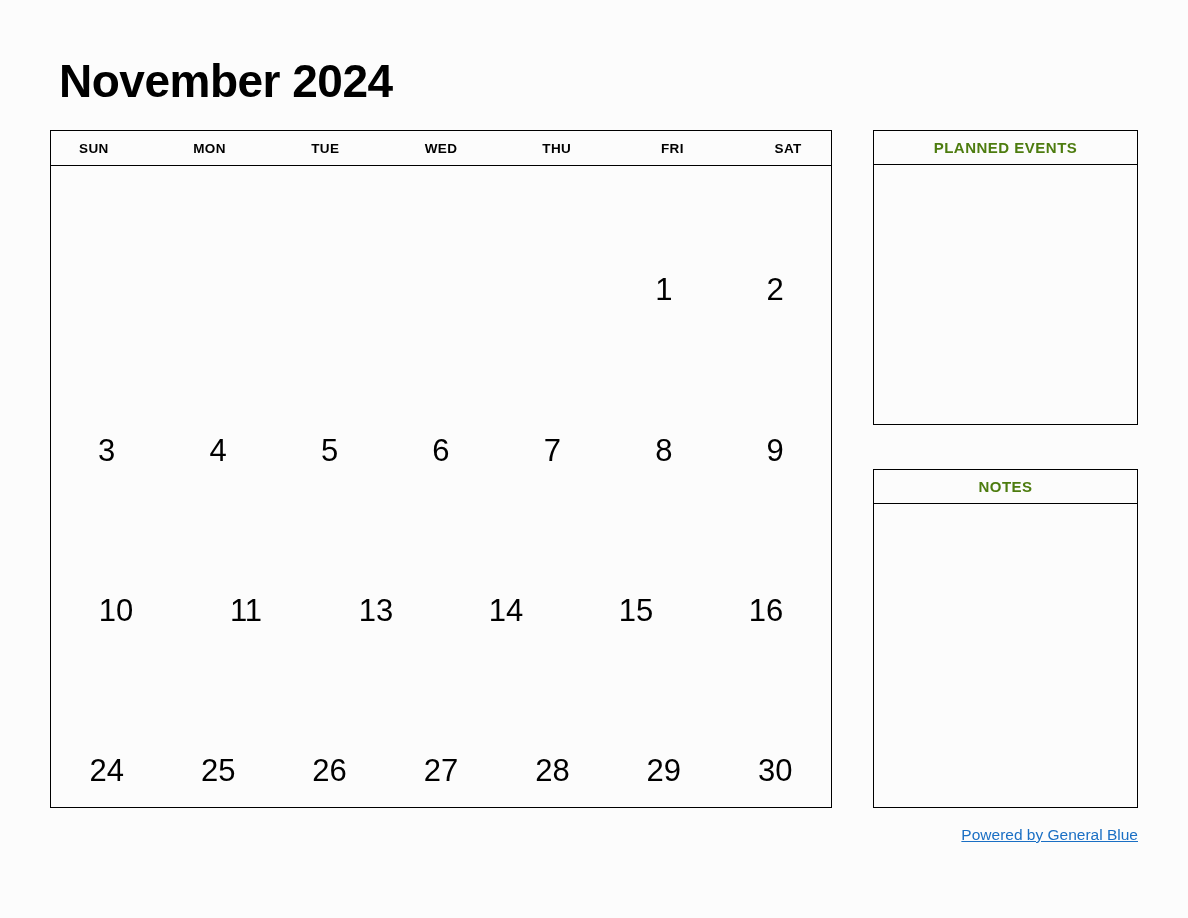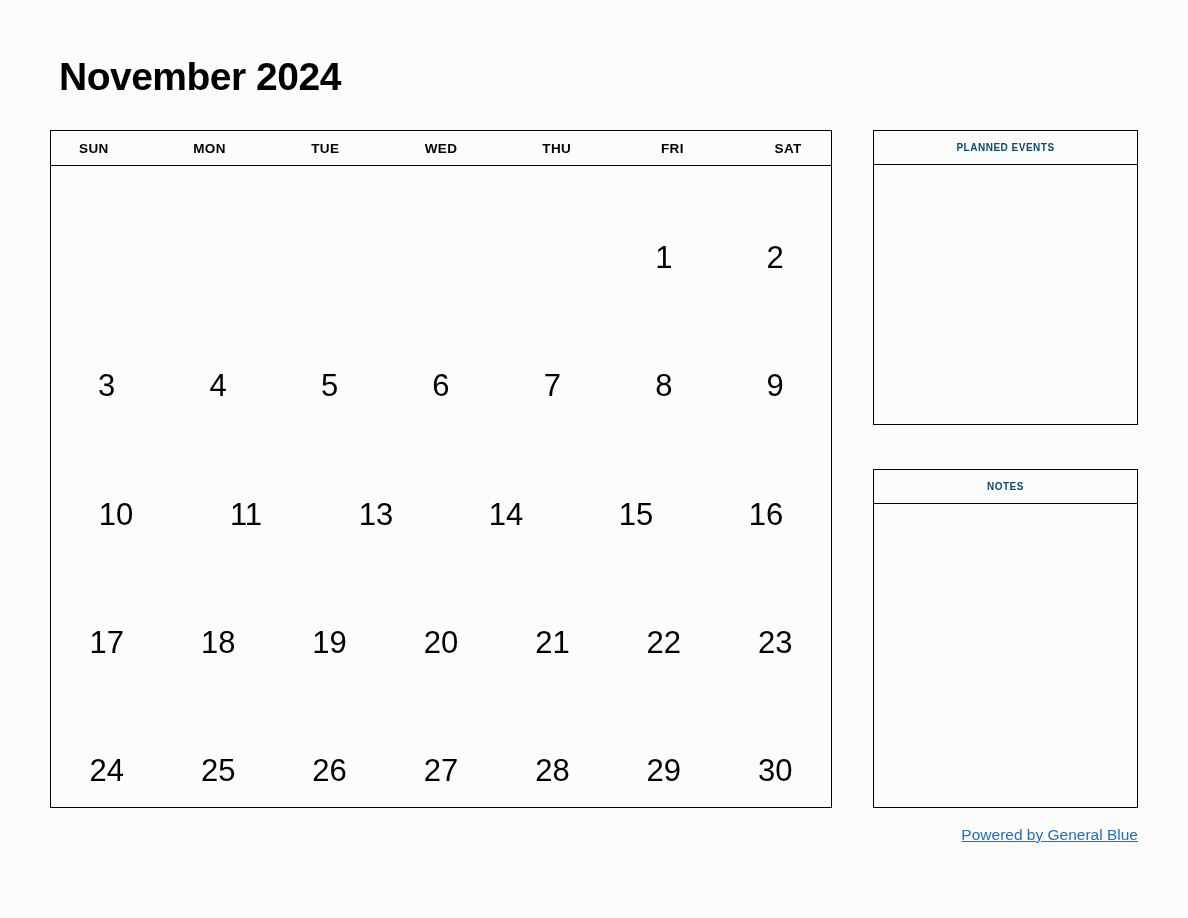--- a/index.html
+++ b/index.html
@@ -21,21 +21,21 @@
     position: relative;
     width: 1188px;
     height: 918px;
   }
 
   
   .month-title {
     position: absolute;
     left: 59px;
     top: 55px;
-    font-size: 39px;
+    font-size: 46px;
     font-weight: bold;
     letter-spacing: -0.5px;
     line-height: 1.15;
     white-space: nowrap;
     color: #000;
   }
 
   
   .calendar {
     position: absolute;
@@ -113,24 +113,24 @@
   .panel-notes {
     top: 469px;
     height: 339px;
   }
   .panel-header {
     height: 34px;
     border-bottom: 1.5px solid #000;
     display: flex;
     align-items: center;
     justify-content: center;
-    font-size: 10px;
+    font-size: 15px;
     font-weight: bold;
     letter-spacing: 0.5px;
-    color: #0c4a6e;
+    color: #4d7c0f;
     box-sizing: border-box;
   }
   .panel-body {
     height: calc(100% - 34px);
     width: 100%;
   }
 
   
   .footer-link-wrap {
     position: absolute;
@@ -231,43 +231,20 @@
             <span class="day-number">14</span>
           </div>
         <div class="day-cell">
             <span class="day-number">15</span>
           </div>
         <div class="day-cell">
             <span class="day-number">16</span>
           </div>
       </div>
 
-      <div class="week-row">
-        <div class="day-cell">
-            <span class="day-number">17</span>
-          </div>
-        <div class="day-cell">
-            <span class="day-number">18</span>
-          </div>
-        <div class="day-cell">
-            <span class="day-number">19</span>
-          </div>
-        <div class="day-cell">
-            <span class="day-number">20</span>
-          </div>
-        <div class="day-cell">
-            <span class="day-number">21</span>
-          </div>
-        <div class="day-cell">
-            <span class="day-number">22</span>
-          </div>
-        <div class="day-cell">
-            <span class="day-number">23</span>
-          </div>
-      </div>
 
       <div class="week-row">
         <div class="day-cell">
             <span class="day-number">24</span>
           </div>
         <div class="day-cell">
             <span class="day-number">25</span>
           </div>
         <div class="day-cell">
             <span class="day-number">26</span>

